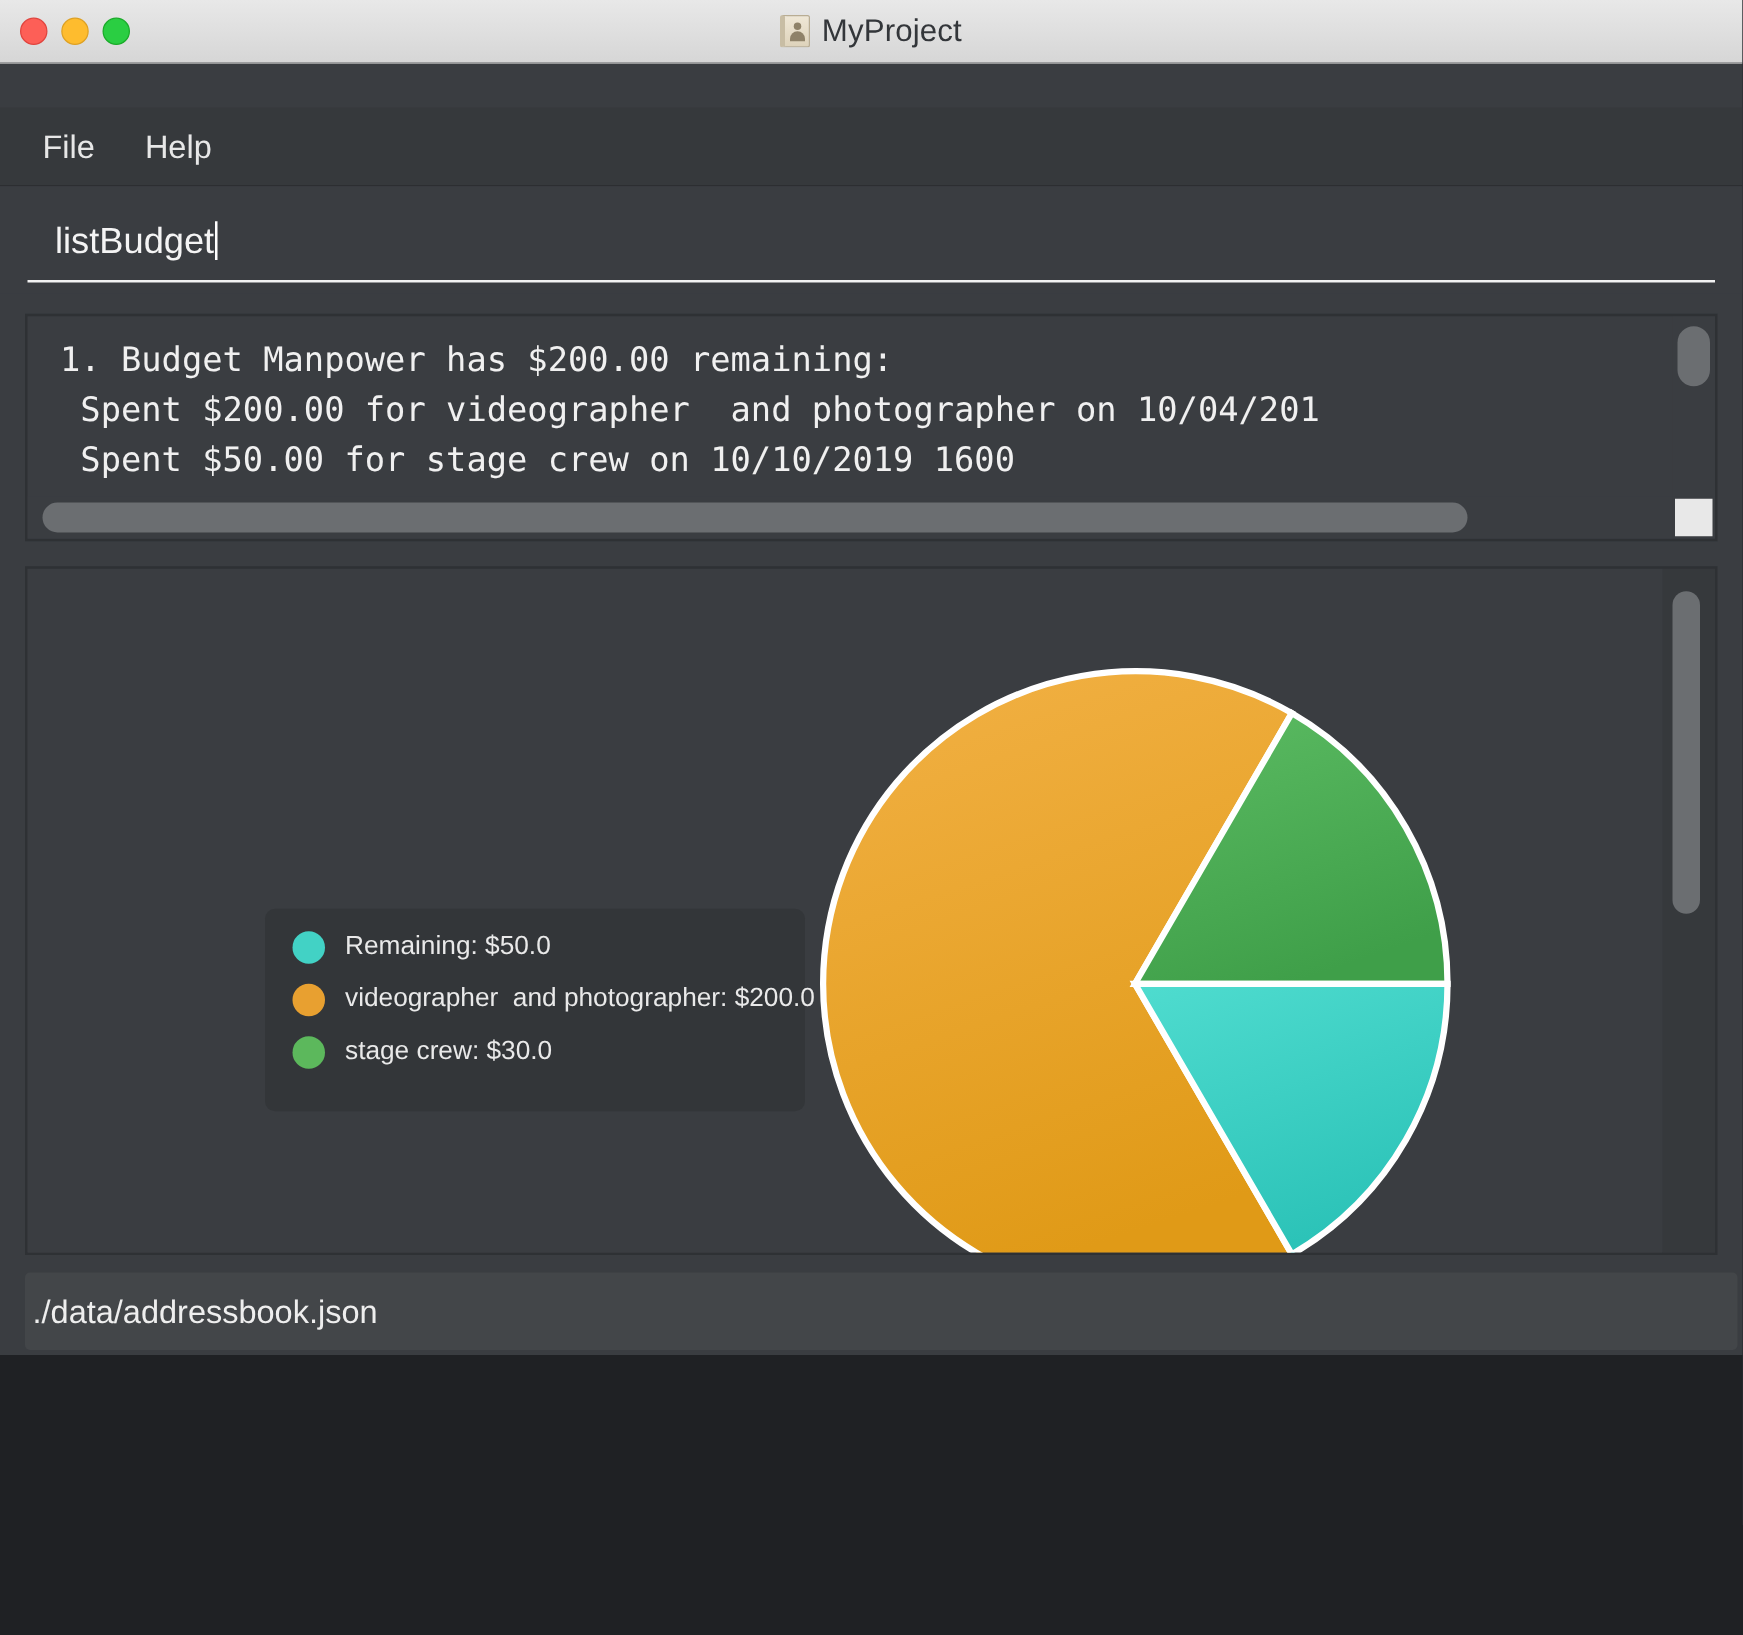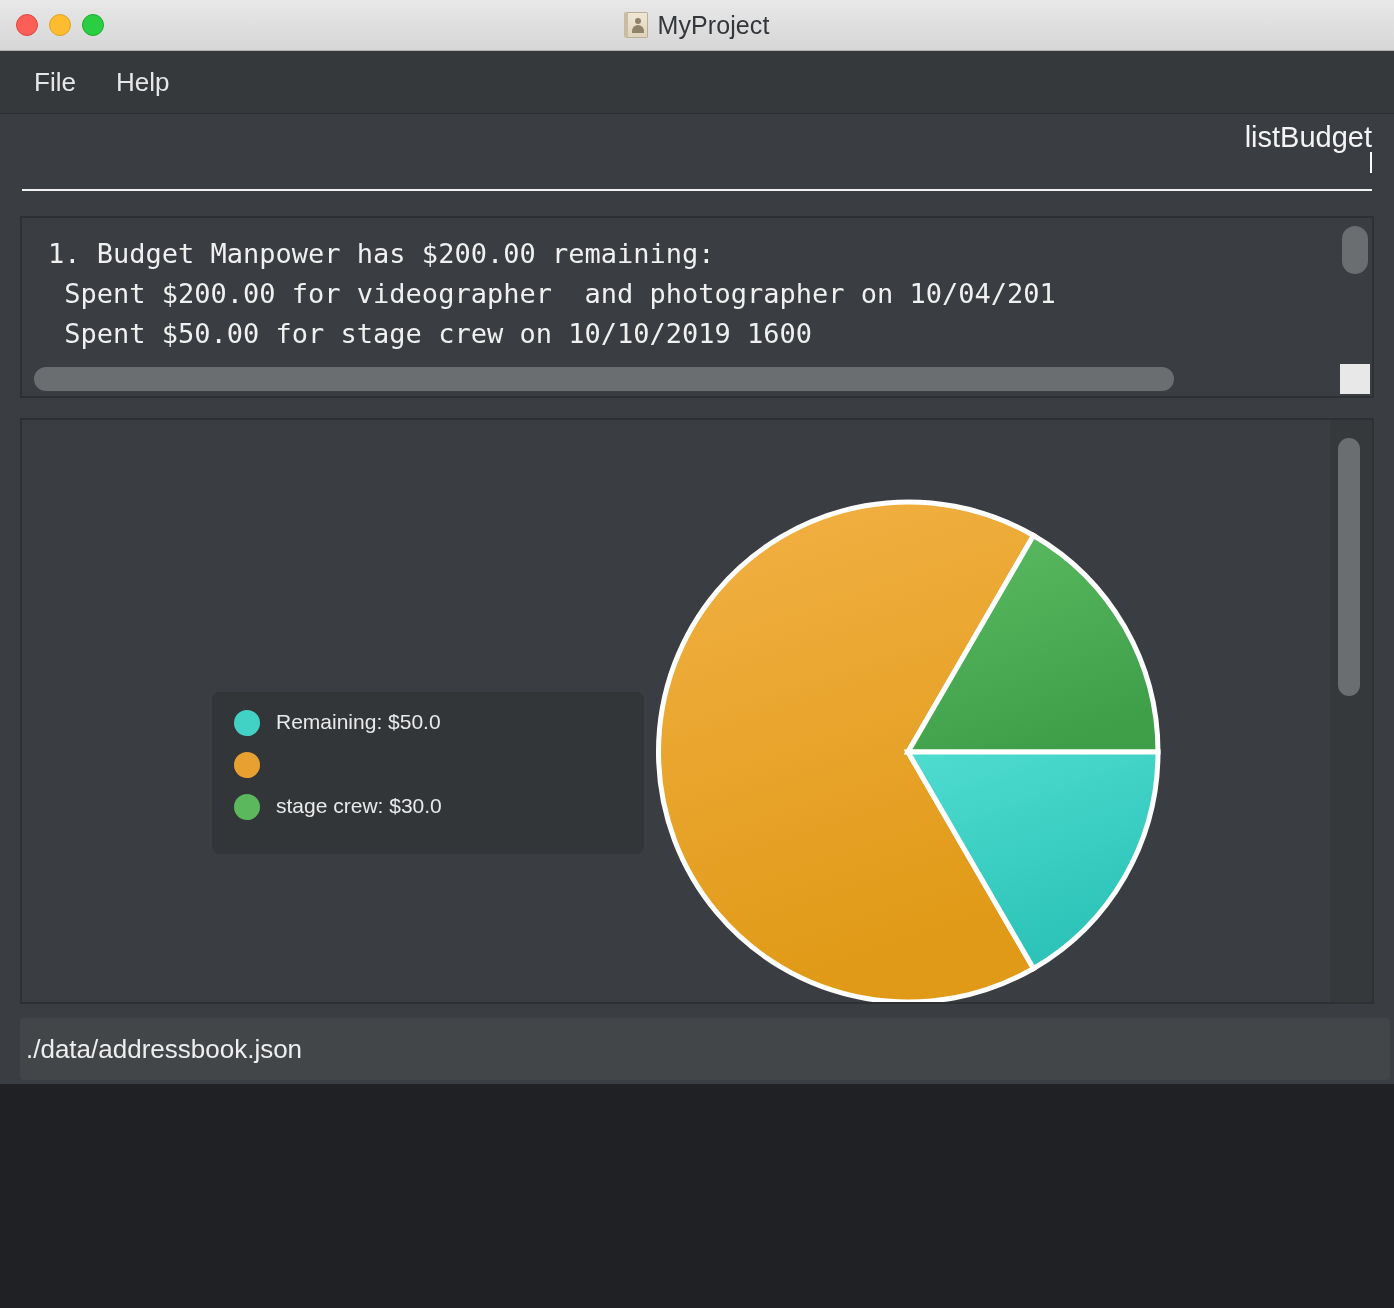--- a/index.html
+++ b/index.html
@@ -99,20 +99,21 @@
   
   .menubar {
     flex: 0 0 62px;
     height: 62px;
     background: #36393c;
     border-bottom: 1px solid #2c2e31;
     display: flex;
     align-items: center;
     padding-left: 34px;
     gap: 40px;
+    margin-top: 35px;
   }
   .menu-item {
     font-size: 26px;
     color: #e7e7e7;
     cursor: default;
   }
 
   
   .cmd-wrap {
     flex: 0 0 86px;
@@ -123,21 +124,20 @@
     box-sizing: border-box;
   }
   .cmd-field {
     width: 100%;
     border-bottom: 2px solid #f2f2f2;
     padding: 0 0 16px 22px;
     box-sizing: border-box;
     display: flex;
     align-items: flex-end;
     height: 68px;
-    flex-direction: column;
   }
   .cmd-text {
     font-size: 29px;
     color: #f4f4f4;
     line-height: 1;
     white-space: pre;
   }
   .caret {
     display: inline-block;
     width: 2px;
@@ -370,20 +370,21 @@
           </svg>
         </div>
 
         <div class="legend">
           <div class="legend-row">
             <span class="swatch" style="background:#42d2c5"></span>
             <span class="legend-label">Remaining: $50.0</span>
           </div>
           <div class="legend-row">
             <span class="swatch" style="background:#e8a030"></span>
+            <span class="legend-label">videographer  and photographer: $200.0</span>
           </div>
           <div class="legend-row">
             <span class="swatch" style="background:#5cb85c"></span>
             <span class="legend-label">stage crew: $30.0</span>
           </div>
         </div>
       </div>
 
       <div class="chart-panel light">
         <div class="chart-title">Venue</div>

